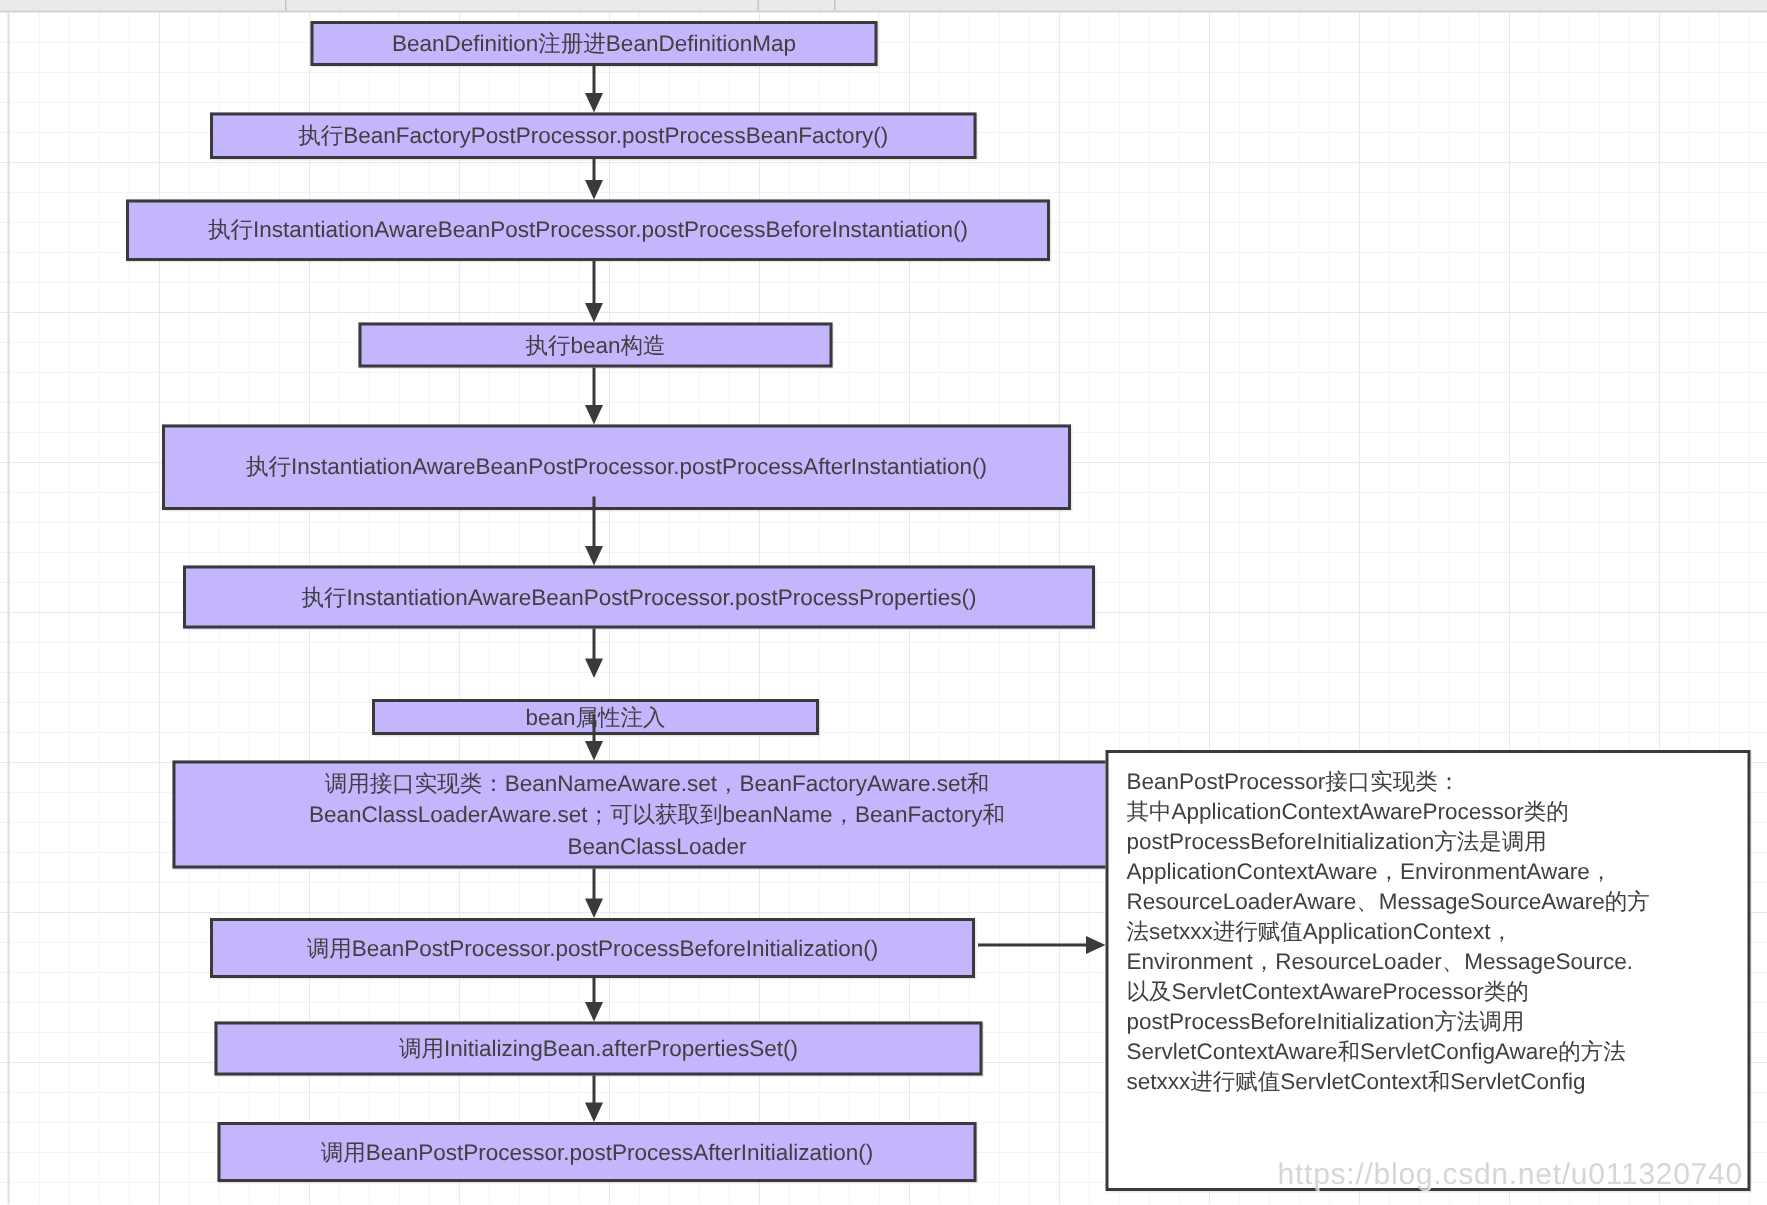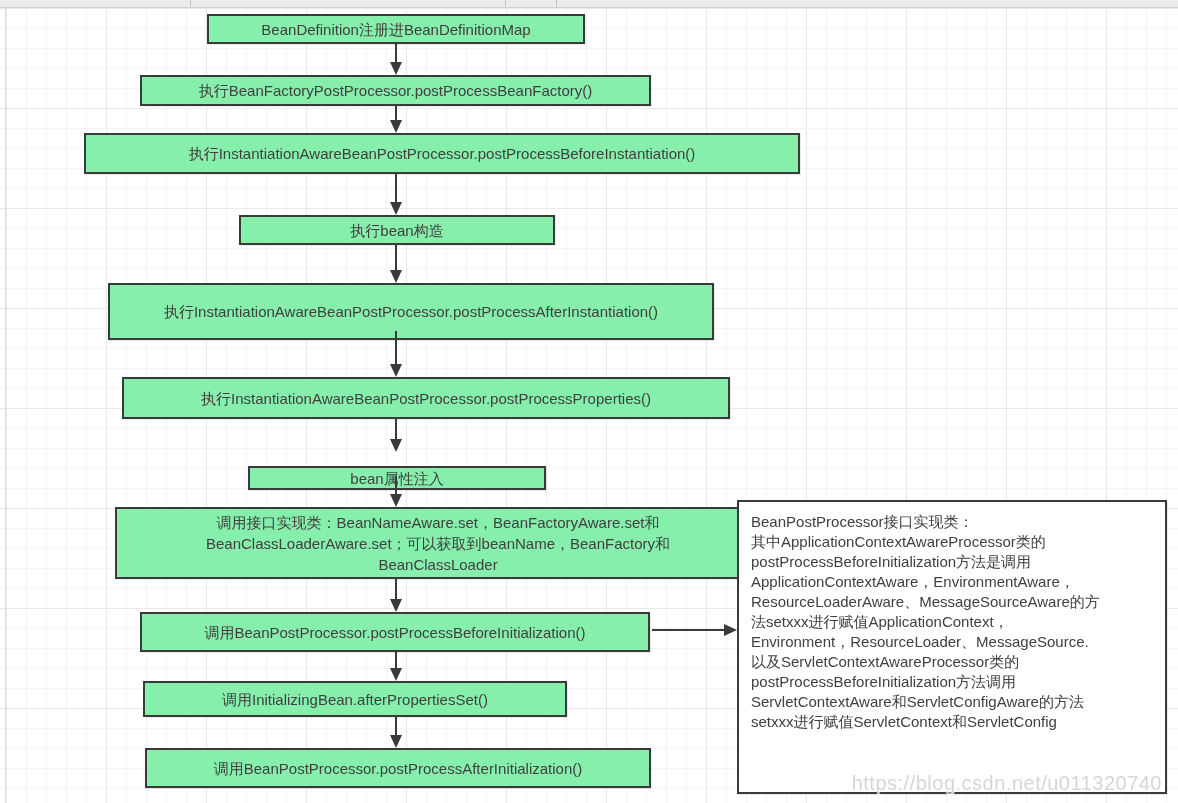--- a/index.html
+++ b/index.html
@@ -22,21 +22,21 @@
   .canvas-left-edge{position:absolute;left:5px;top:8px;width:1px;height:795px;background:#e0e0e0;}
   
   .ruler{
     position:absolute;left:0;top:0;width:1178px;height:8px;
     background:#ebebeb;border-bottom:1px solid #d2d2d2;box-sizing:border-box;
   }
   .ruler .tick{position:absolute;top:0;width:1px;height:7px;background:#c2c2c2;}
   
   .node{
     position:absolute;box-sizing:border-box;
-    background:#86efac;border:2px solid #3a3a3a;
+    background:#c4b5fd;border:2px solid #3a3a3a;
     display:flex;align-items:center;justify-content:center;
     text-align:center;color:#404040;font-size:15px;line-height:21px;
     white-space:pre-line;padding:0 6px;
     box-shadow:1px 1px 0 rgba(0,0,0,0.08);
   }
   .note{
     position:absolute;box-sizing:border-box;
     background:#ffffff;border:2px solid #3a3a3a;
     color:#404040;font-size:15px;line-height:20px;
     white-space:pre-line;text-align:left;padding:10px 12px;
@@ -71,37 +71,37 @@
 <div class="ruler">
   <span class="tick" style="left:190px"></span>
   <span class="tick" style="left:505px"></span>
   <span class="tick" style="left:556px"></span>
 </div>
 
 <div class="node" style="left:207px;top:14px;width:378px;height:30px">BeanDefinition注册进BeanDefinitionMap</div>
 
 <div class="node" style="left:140px;top:75px;width:511px;height:31px">执行BeanFactoryPostProcessor.postProcessBeanFactory()</div>
 
-<div class="node" style="left:84px;top:133px;width:716px;height:41px">执行InstantiationAwareBeanPostProcessor.postProcessBeforeInstantiation()</div>
+<div class="node" style="left:84px;top:133px;width:616px;height:41px">执行InstantiationAwareBeanPostProcessor.postProcessBeforeInstantiation()</div>
 
 <div class="node" style="left:239px;top:215px;width:316px;height:30px">执行bean构造</div>
 
 <div class="node" style="left:108px;top:283px;width:606px;height:57px">执行InstantiationAwareBeanPostProcessor.postProcessAfterInstantiation()</div>
 
 <div class="node" style="left:122px;top:377px;width:608px;height:42px">执行InstantiationAwareBeanPostProcessor.postProcessProperties()</div>
 
 <div class="node" style="left:248px;top:466px;width:298px;height:24px">bean属性注入</div>
 
 <div class="node" style="left:115px;top:507px;width:646px;height:72px">调用接口实现类：BeanNameAware.set，BeanFactoryAware.set和
 BeanClassLoaderAware.set；可以获取到beanName，BeanFactory和
 BeanClassLoader</div>
 
 <div class="node" style="left:140px;top:612px;width:510px;height:40px">调用BeanPostProcessor.postProcessBeforeInitialization()</div>
 
-<div class="node" style="left:143px;top:681px;width:424px;height:36px">调用InitializingBean.afterPropertiesSet()</div>
+<div class="node" style="left:143px;top:681px;width:512px;height:36px">调用InitializingBean.afterPropertiesSet()</div>
 
 <div class="node" style="left:145px;top:748px;width:506px;height:40px">调用BeanPostProcessor.postProcessAfterInitialization()</div>
 
 <div class="note" style="left:737px;top:500px;width:430px;height:294px">BeanPostProcessor接口实现类：
 其中ApplicationContextAwareProcessor类的
 postProcessBeforeInitialization方法是调用
 ApplicationContextAware，EnvironmentAware，
 ResourceLoaderAware、MessageSourceAware的方
 法setxxx进行赋值ApplicationContext，
 Environment，ResourceLoader、MessageSource.

